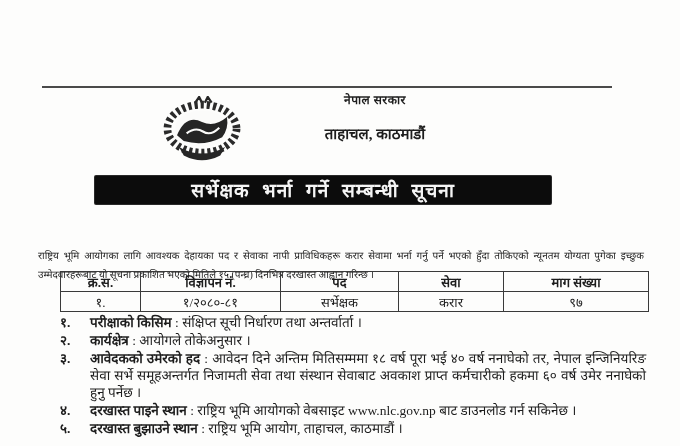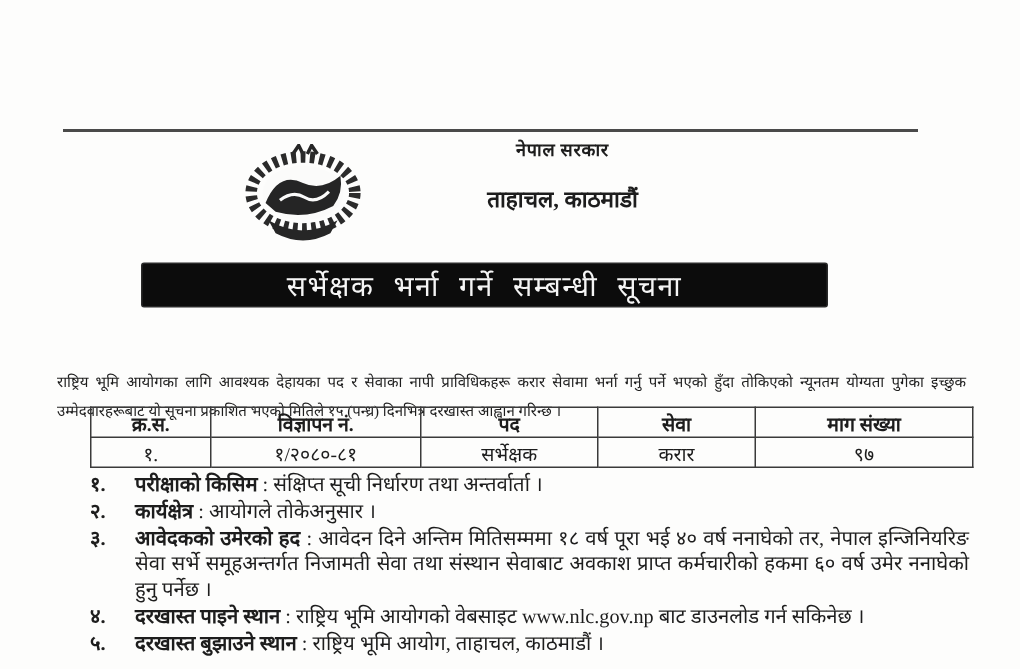--- a/index.html
+++ b/index.html
@@ -27,21 +27,21 @@
     text-align: center; font-weight: bold; line-height: 1.05;
   }
   .gov-name  { font-size: 12px; letter-spacing: .5px; }
   .org-name  { font-size: 24px; margin-top: 4px; letter-spacing: .5px; }
   .org-addr  { font-size: 15px; margin-top: 20px; }
 
   .banner {
     position: absolute; left: 95px; top: 176px; width: 456px; height: 28px;
     background: #0c0c0c; color: #f5f5f5;
     display: flex; align-items: center; justify-content: center;
-    font-size: 19px; font-weight: normal; letter-spacing: 1px; word-spacing: 7px;
+    font-size: 19px; font-weight: bold; letter-spacing: 1px; word-spacing: 7px;
     border-radius: 1px;
     box-shadow: 0 0 0 1px #2a2a2a;
     text-align: center;
   }
 
   .intro {
     position: absolute; left: 38px; top: 224px; width: 606px;
     font-size: 10px; line-height: 18.6px; text-align: justify; margin-top: 23px;
   }
 

